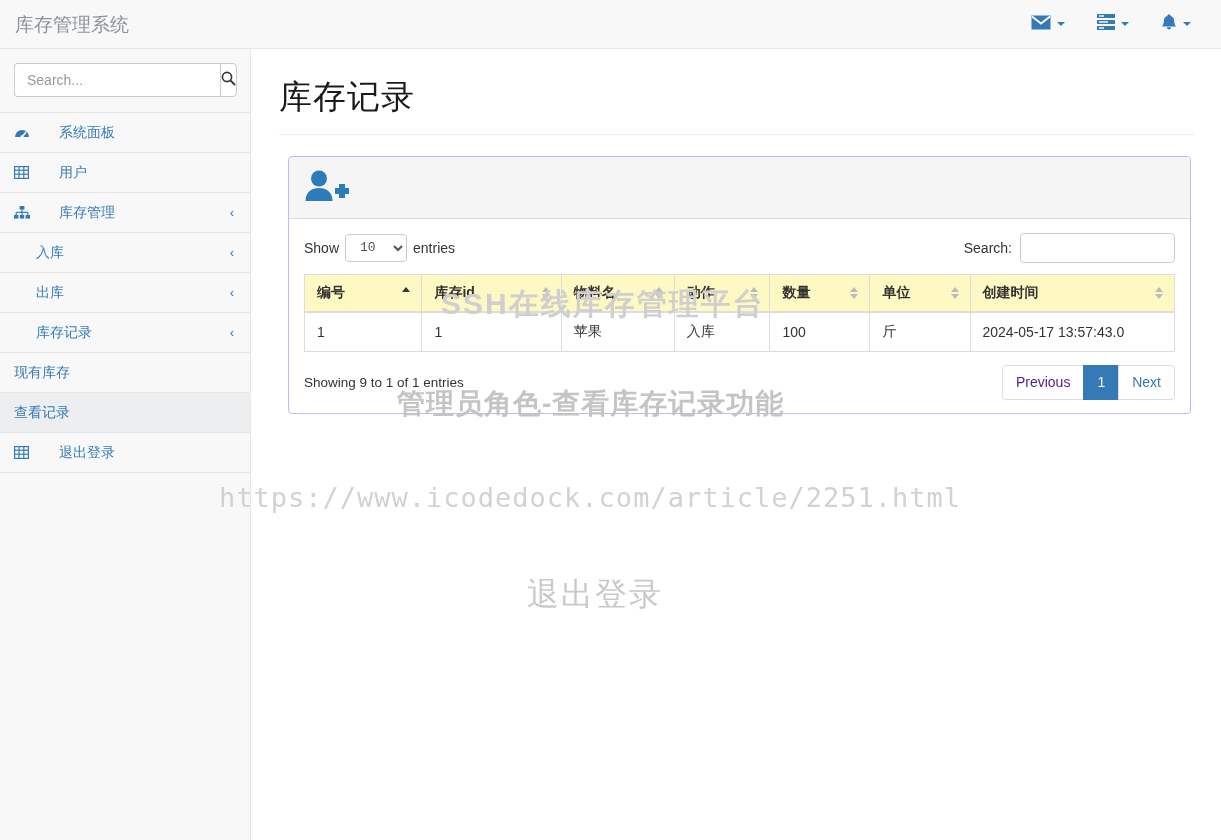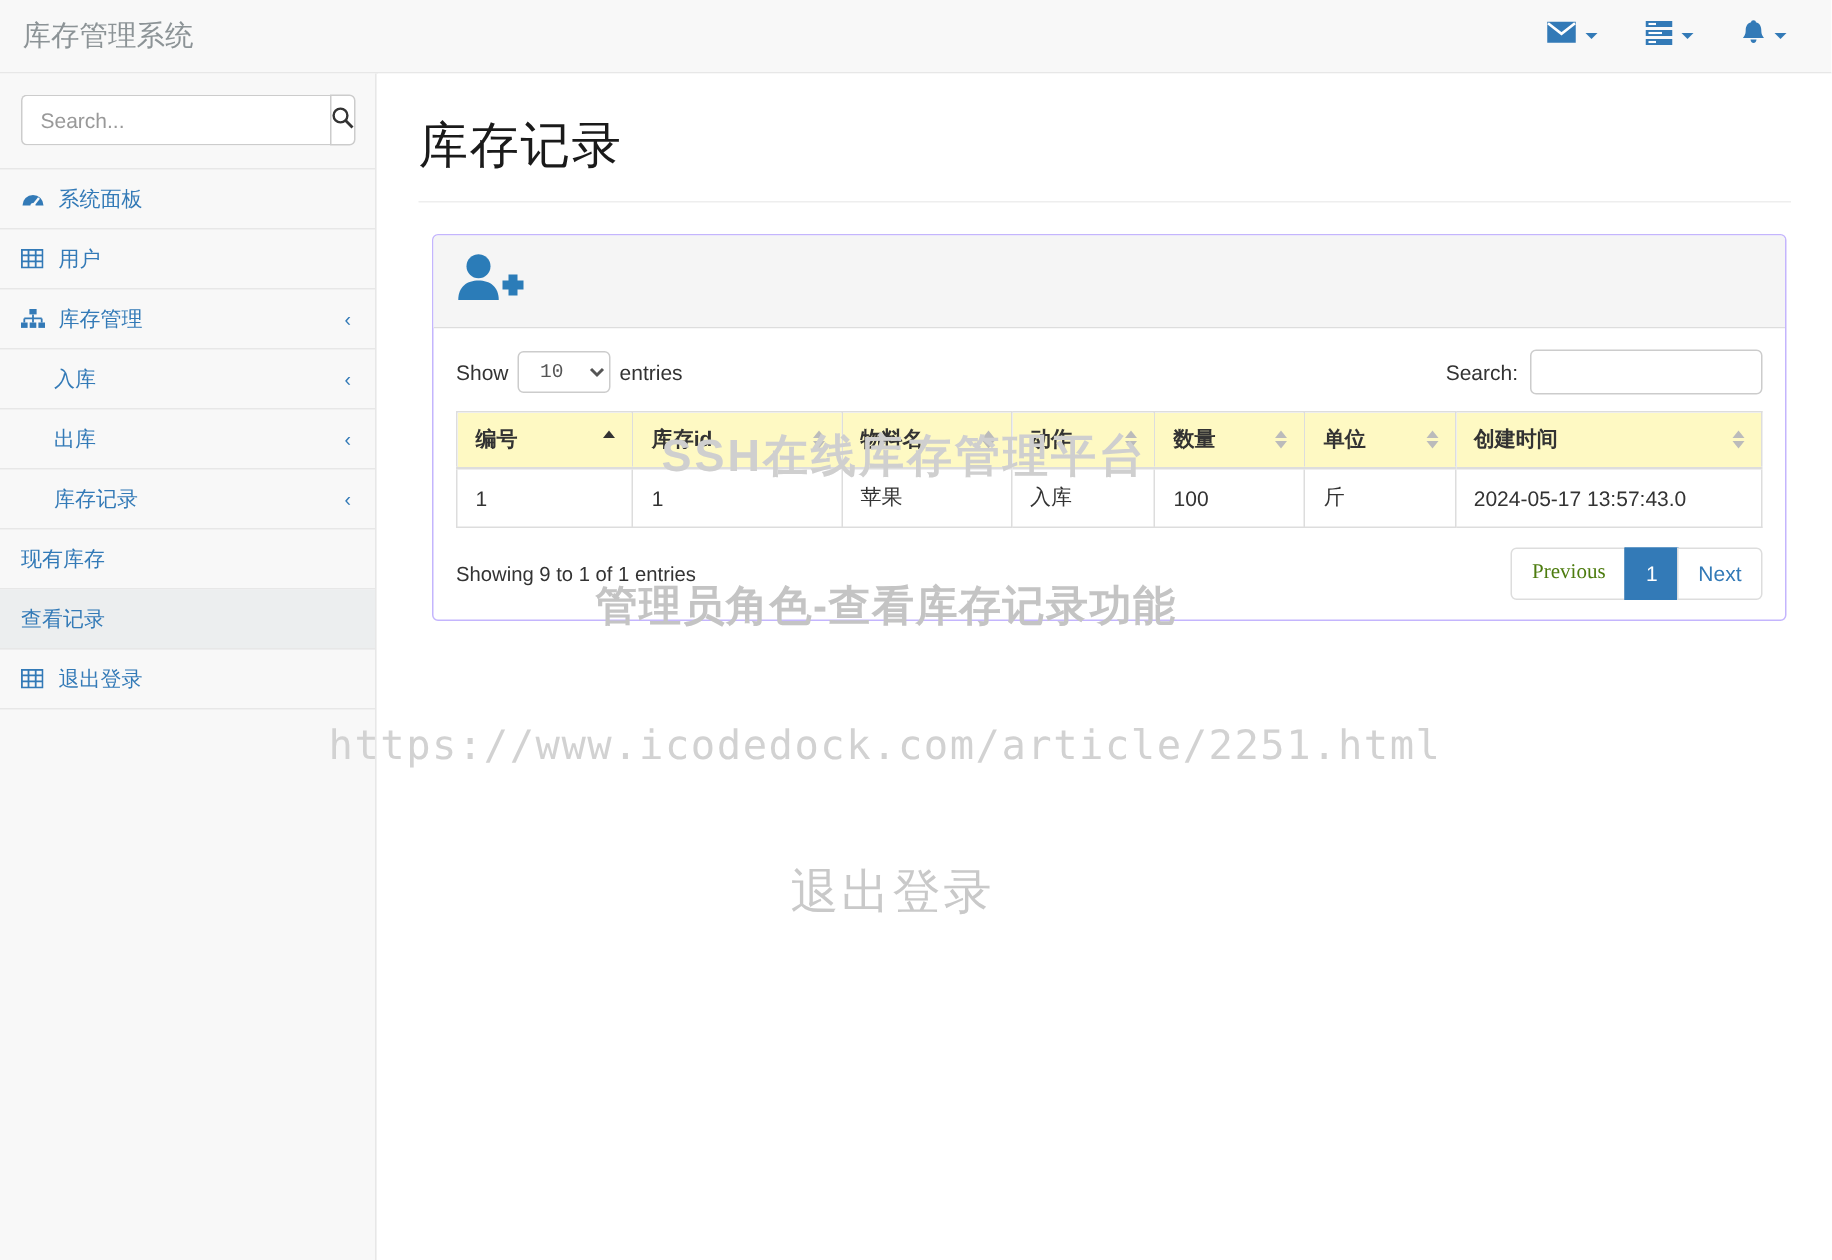--- a/index.html
+++ b/index.html
@@ -85,20 +85,21 @@
   .nav-li {
     position: relative;
     border-bottom: 1px solid #e7e7e7;
     display: flex; align-items: center;
     height: 40px;
     padding-left: 14px; padding-right: 16px;
     color: #337ab7;
     font-size: 14px;
     cursor: pointer;
     background: transparent;
+    gap: 20px;
   }
   .nav-li.lvl2 { padding-left: 36px; height: 40px; }
   .nav-li.lvl3 { height: 40px; }
   .nav-li.active { background: #eceeef; }
   .nav-li .li-ico {
     width: 18px; margin-right: 7px;
     display: flex; align-items: center; justify-content: flex-start;
   }
   .nav-li .li-label { flex: 1 1 auto; }
   .chev {
@@ -218,21 +219,21 @@
     padding: 7px 13px;
     font-size: 14px;
     color: #337ab7;
     background: #fff;
     cursor: pointer;
     line-height: 1.35;
   }
   .pg:first-child { margin-left: 0; border-radius: 4px 0 0 4px; }
   .pg:last-child { border-radius: 0 4px 4px 0; }
   .pg.active { background: #337ab7; border-color: #337ab7; color: #fff; }
-  .pg.disabled { color: #4d7c0f; font-family: Liberation Serif, serif; }
+  .pg.disabled { color: #4c1d95; }
 
   
   .wm {
     position: absolute;
     color: #c9c9c9;
     white-space: nowrap;
     pointer-events: none;
     user-select: none;
   }
   .wm-platform {

